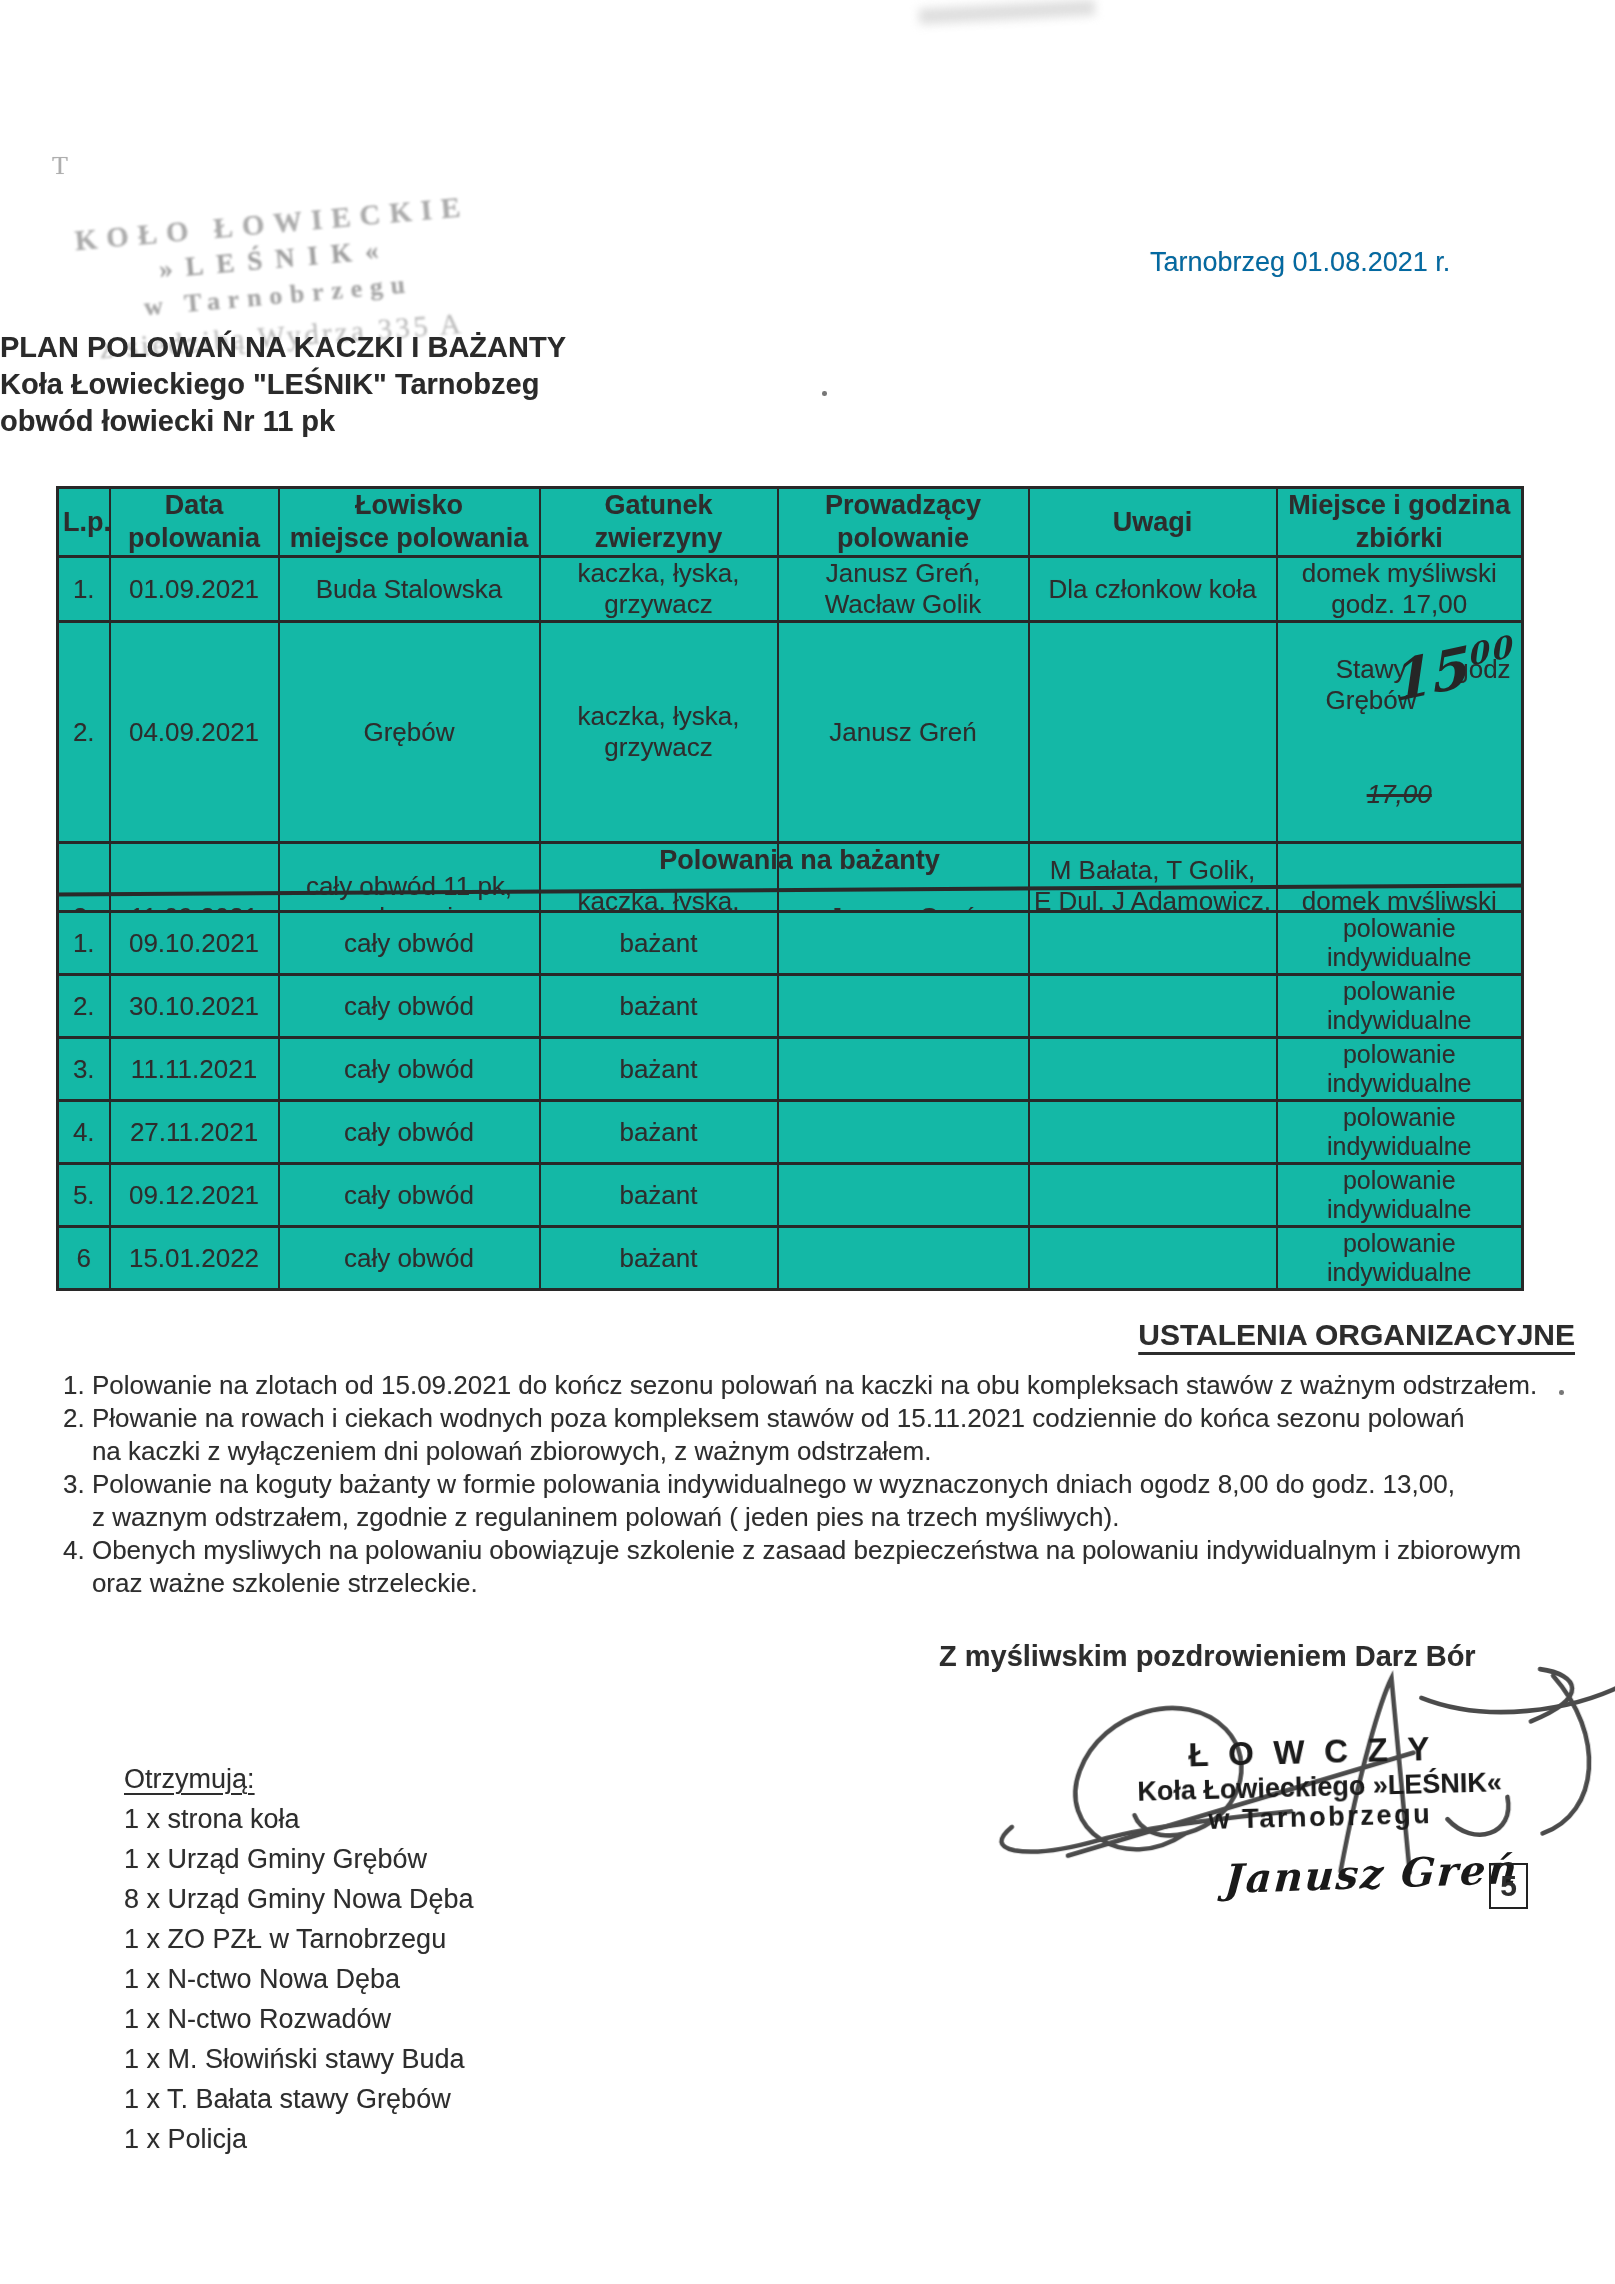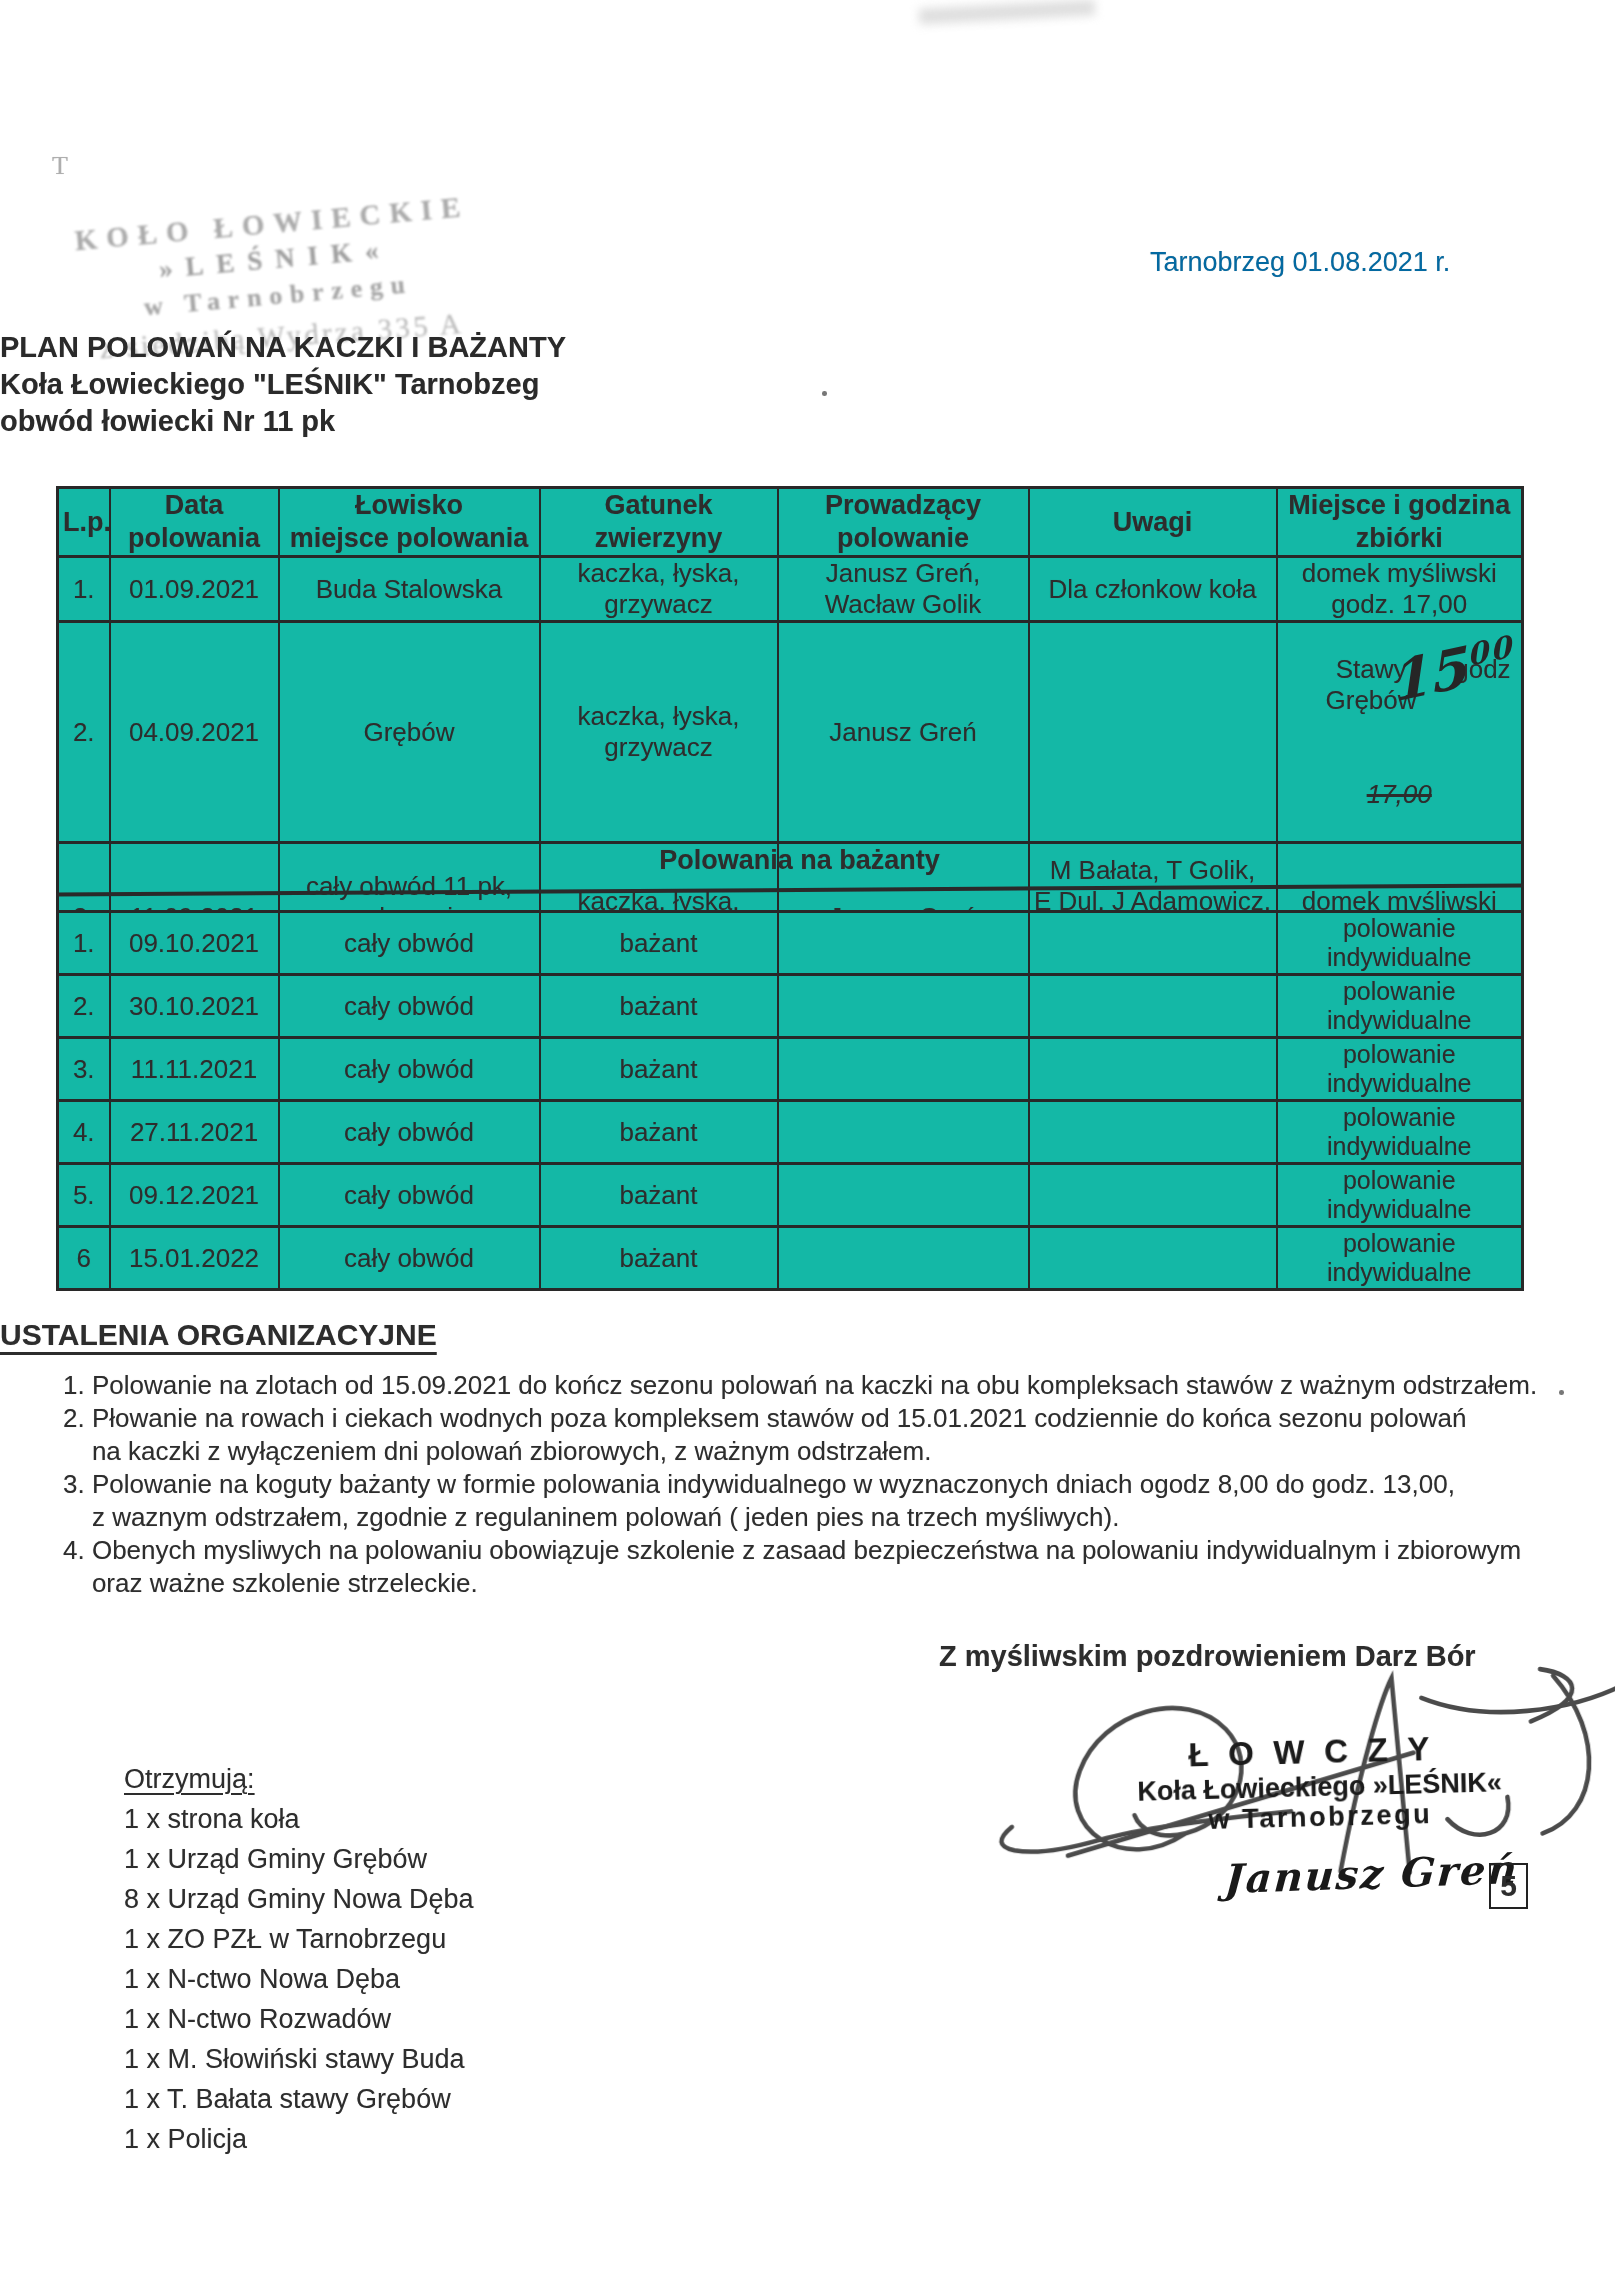--- a/index.html
+++ b/index.html
@@ -44,21 +44,21 @@
   .sg-line2 { font-size:26px; margin-top:1.3px; }
   .struck { text-decoration:line-through; text-decoration-thickness:2.6px;font-style:italic; }
   .hand-time { position:absolute; left:1394px; top:636px; font-family:"DejaVu Serif",serif;
     font-style:italic; font-weight:bold; font-size:55px; color:#262626;
     transform:rotate(-12deg) skewX(-10deg); text-shadow:none; }
   .hand-time sup { font-size:30px; letter-spacing:2.6px; }
   
   .s2h { position:absolute; left:0; top:845px; width:1575px; text-align:center; font-weight:bold; font-size:27px;margin-left:12px; }
   .rule { position:absolute; left:56px; top:888px; width:1468px; height:3.9px; background:#2a2a2a; transform:rotate(-0.35deg); }
   
-  .org-h { position:absolute; left:0; top:1318px; width:1575px; text-align:left; font-weight:bold;
+  .org-h { position:absolute; left:0; top:1318px; width:1575px; text-align:right; font-weight:bold;
     font-size:30px; text-decoration:underline; text-decoration-thickness:2.6px; text-underline-offset:6.5px; }
   .org-list { position:absolute; left:63px; top:1369px; width:1532px; font-size:26px; line-height:33px; }
   .org-item { white-space:pre-wrap; }
   
   .closing { position:absolute; left:939px; top:1640px; font-size:29px; font-weight:bold; }
   
   .sig-svg { position:absolute; left:991px; top:1656px; }
   .sig-stamp { position:absolute; left:1124px; top:1734px; width:391px; text-align:center;
     font-weight:bold; color:#1b1b1b; transform:rotate(-1.5deg); filter:blur(0.3px); }
   .sig-st1 { font-size:33px; letter-spacing:19.6px; line-height:35px; }
@@ -247,21 +247,21 @@
       <td></td>
       <td class="last">polowanie
 indywidualne</td>
     </tr>
   </tbody>
     </table>
 
   <div class="org-h">USTALENIA ORGANIZACYJNE</div>
   <div class="org-list">
     <div class="org-item">1. Polowanie na zlotach od 15.09.2021 do kończ sezonu polowań na kaczki na obu kompleksach stawów z ważnym odstrzałem.</div>
-    <div class="org-item">2. Płowanie na rowach i ciekach wodnych poza kompleksem stawów od 15.01.2021 codziennie do końca sezonu polowań
+    <div class="org-item">2. Płowanie na rowach i ciekach wodnych poza kompleksem stawów od 15.11.2021 codziennie do końca sezonu polowań
     na kaczki z wyłączeniem dni polowań zbiorowych, z ważnym odstrzałem.</div>
     <div class="org-item">3. Polowanie na koguty bażanty w formie polowania indywidualnego w wyznaczonych dniach ogodz 8,00 do godz. 13,00,
     z waznym odstrzałem, zgodnie z regulaninem polowań ( jeden pies na trzech myśliwych).</div>
     <div class="org-item">4. Obenych mysliwych na polowaniu obowiązuje szkolenie z zasaad bezpieczeństwa na polowaniu indywidualnym i zbiorowym
     oraz ważne szkolenie strzeleckie.</div>
   </div>
 
   <div class="closing">Z myśliwskim pozdrowieniem Darz Bór</div>
 
   <svg class="sig-svg" width="626" height="261" viewBox="0 0 960 400">

